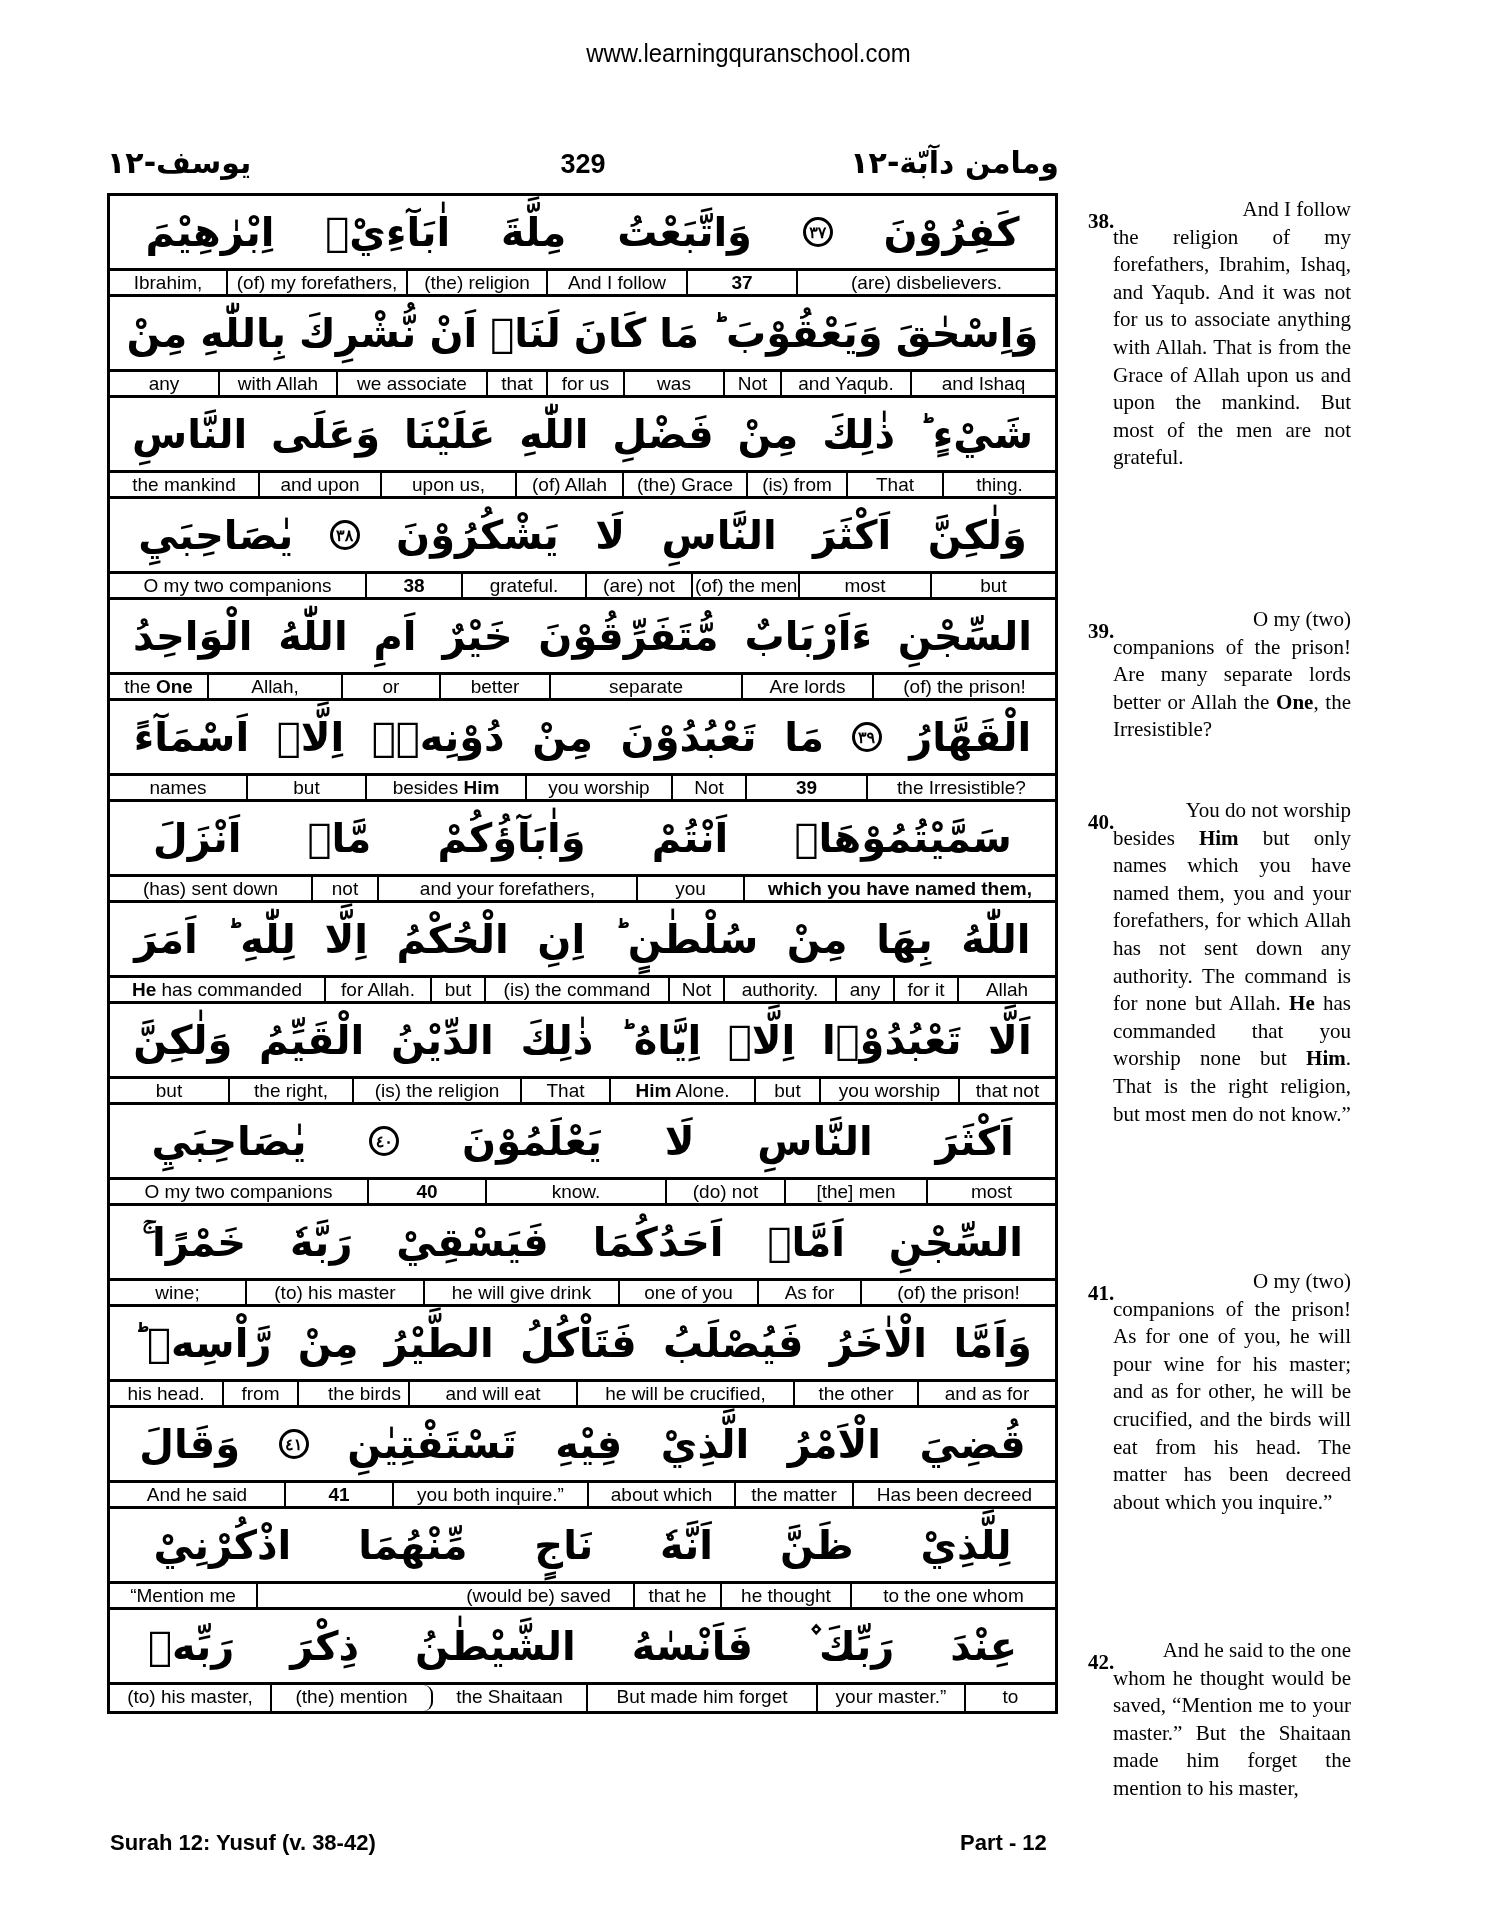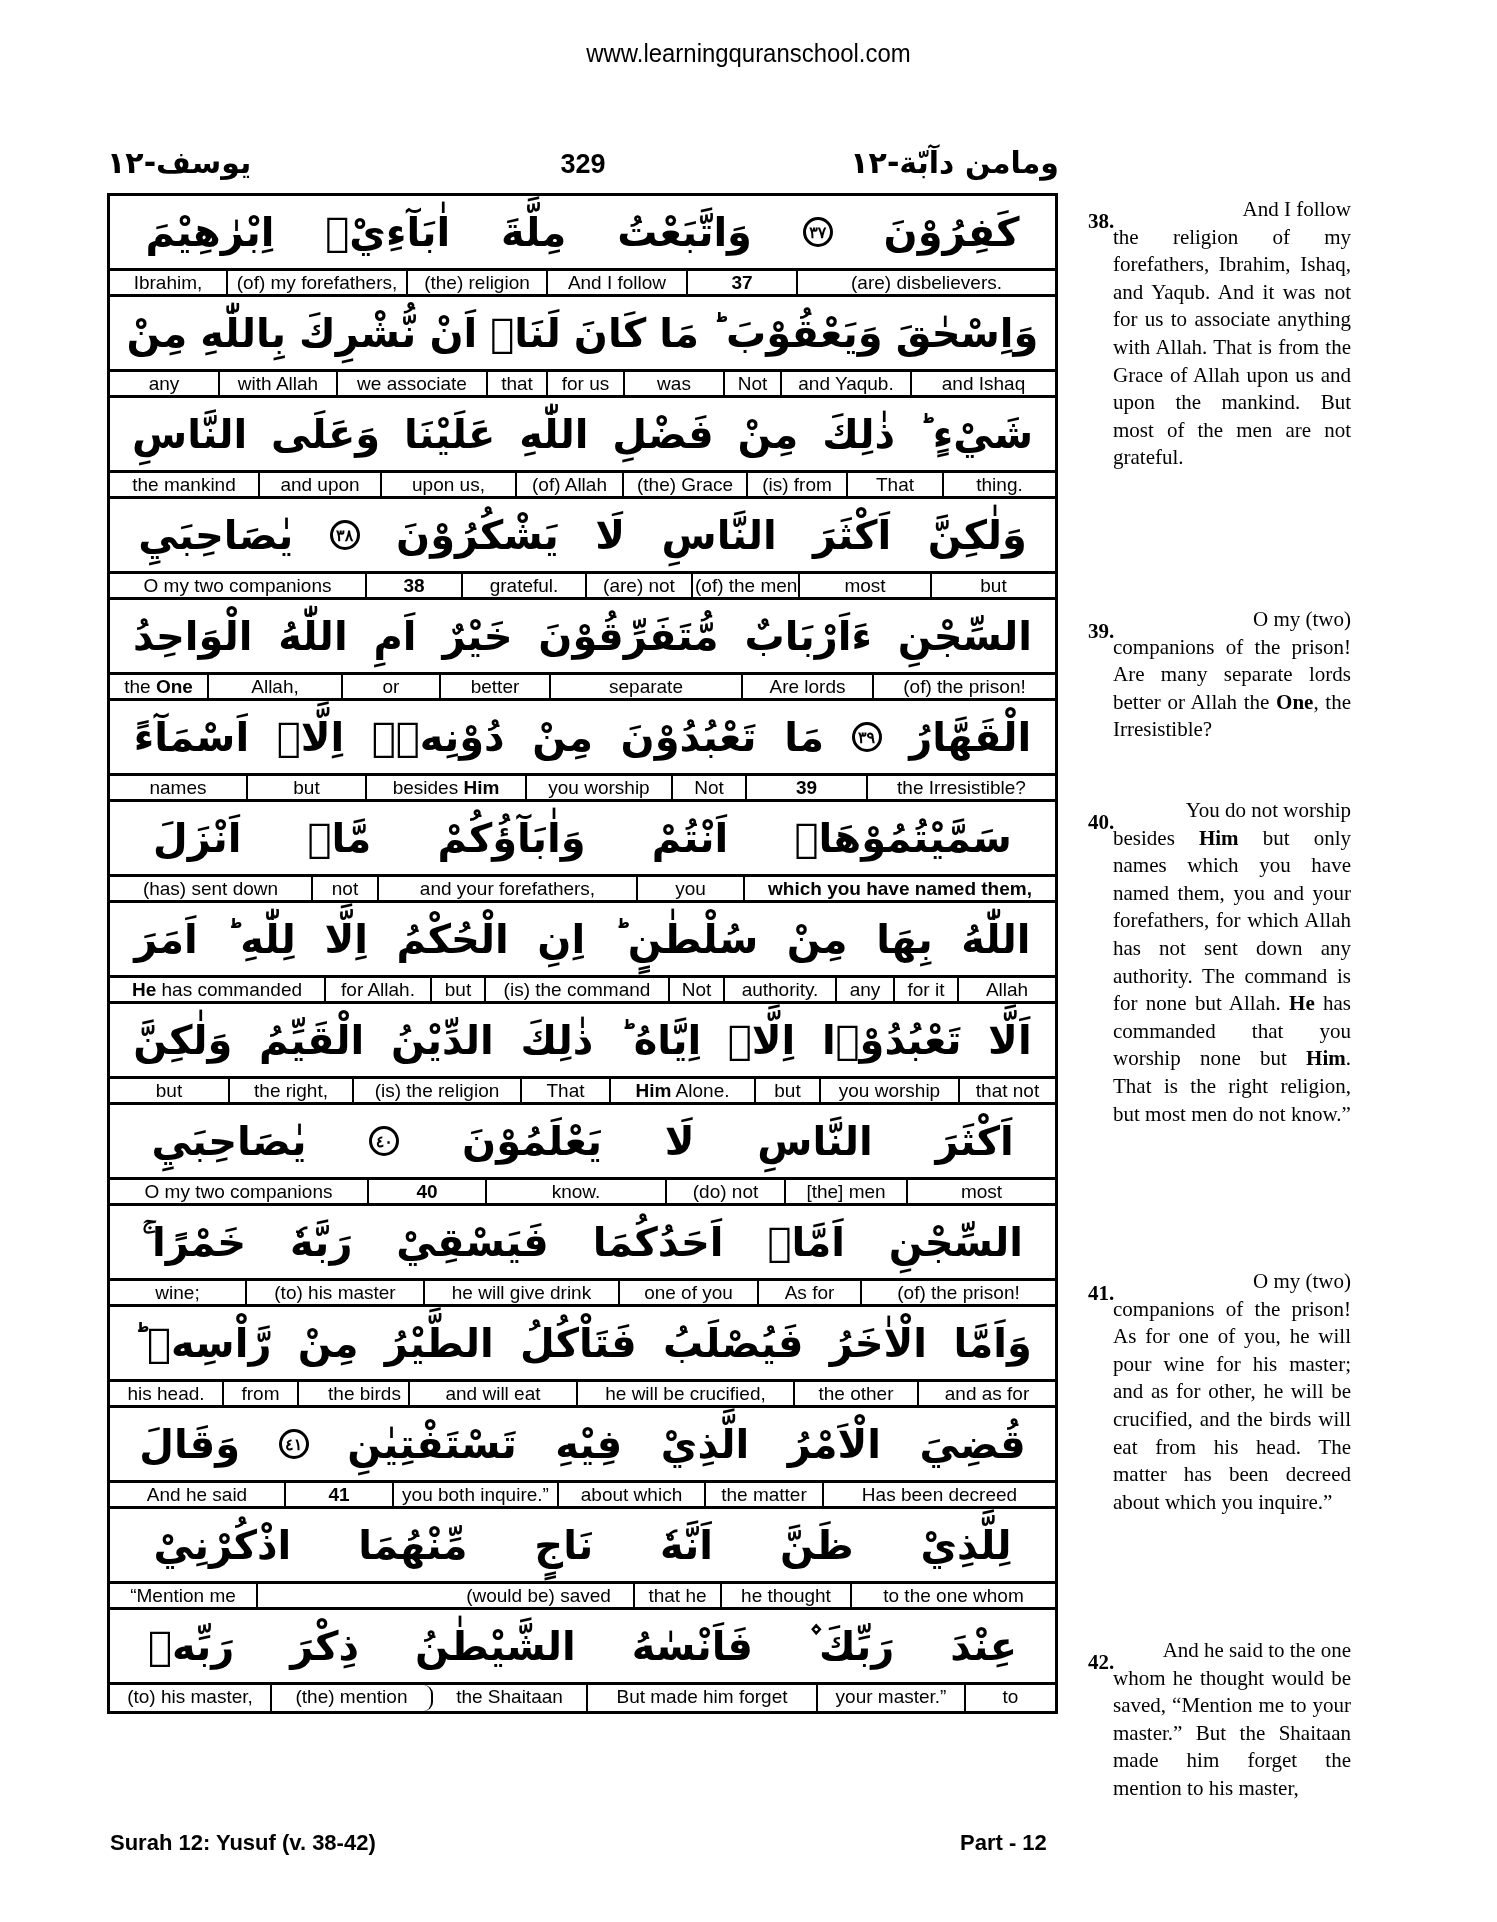--- a/index.html
+++ b/index.html
@@ -257,21 +257,21 @@
       <span class="ar-word">لَا</span>
       <span class="ar-word">يَعْلَمُوْنَ</span>
       <span class="ar-marker">٤٠</span>
       <span class="ar-word">يٰصَاحِبَيِ</span>
     </div>
     <div class="en-row">
       <div class="en-cell" style="width: 259px;">O my two companions</div>
       <div class="en-cell num" style="width: 118px;">40</div>
       <div class="en-cell" style="width: 180px;">know.</div>
       <div class="en-cell" style="width: 119px;">(do) not</div>
-      <div class="en-cell" style="width: 122px;">[the] men</div>
+      <div class="en-cell" style="width: 142px;">[the] men</div>
       <div class="en-cell" style="flex: 1 1 0%;">most</div>
     </div>
     <div class="ar-row">
       <span class="ar-word">السِّجْنِ</span>
       <span class="ar-word">اَمَّاۤ</span>
       <span class="ar-word">اَحَدُكُمَا</span>
       <span class="ar-word">فَيَسْقِيْ</span>
       <span class="ar-word">رَبَّهٗ</span>
       <span class="ar-word">خَمْرًا ۚ</span>
     </div>
@@ -306,21 +306,21 @@
       <span class="ar-word">الْاَمْرُ</span>
       <span class="ar-word">الَّذِيْ</span>
       <span class="ar-word">فِيْهِ</span>
       <span class="ar-word">تَسْتَفْتِيٰنِ</span>
       <span class="ar-marker">٤١</span>
       <span class="ar-word">وَقَالَ</span>
     </div>
     <div class="en-row">
       <div class="en-cell" style="width: 176px;">And he said</div>
       <div class="en-cell num" style="width: 108px;">41</div>
-      <div class="en-cell" style="width: 165px;">you both inquire.”</div>
+      <div class="en-cell" style="width: 195px;">you both inquire.”</div>
       <div class="en-cell" style="width: 147px;">about which</div>
       <div class="en-cell" style="width: 118px;">the matter</div>
       <div class="en-cell" style="flex: 1 1 0%;">Has been decreed</div>
     </div>
     <div class="ar-row">
       <span class="ar-word">لِلَّذِيْ</span>
       <span class="ar-word">ظَنَّ</span>
       <span class="ar-word">اَنَّهٗ</span>
       <span class="ar-word">نَاجٍ</span>
       <span class="ar-word">مِّنْهُمَا</span>

